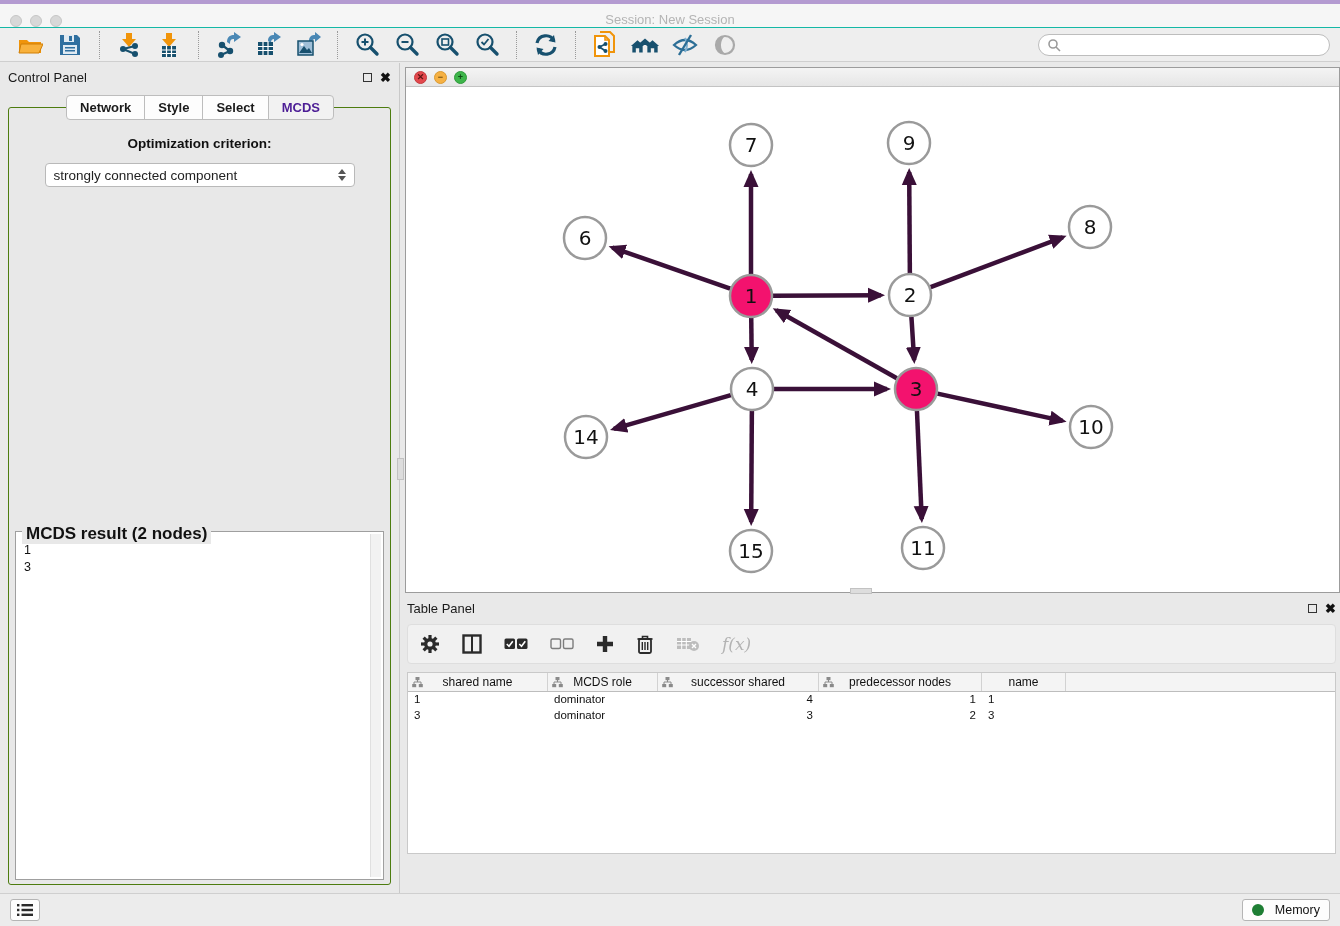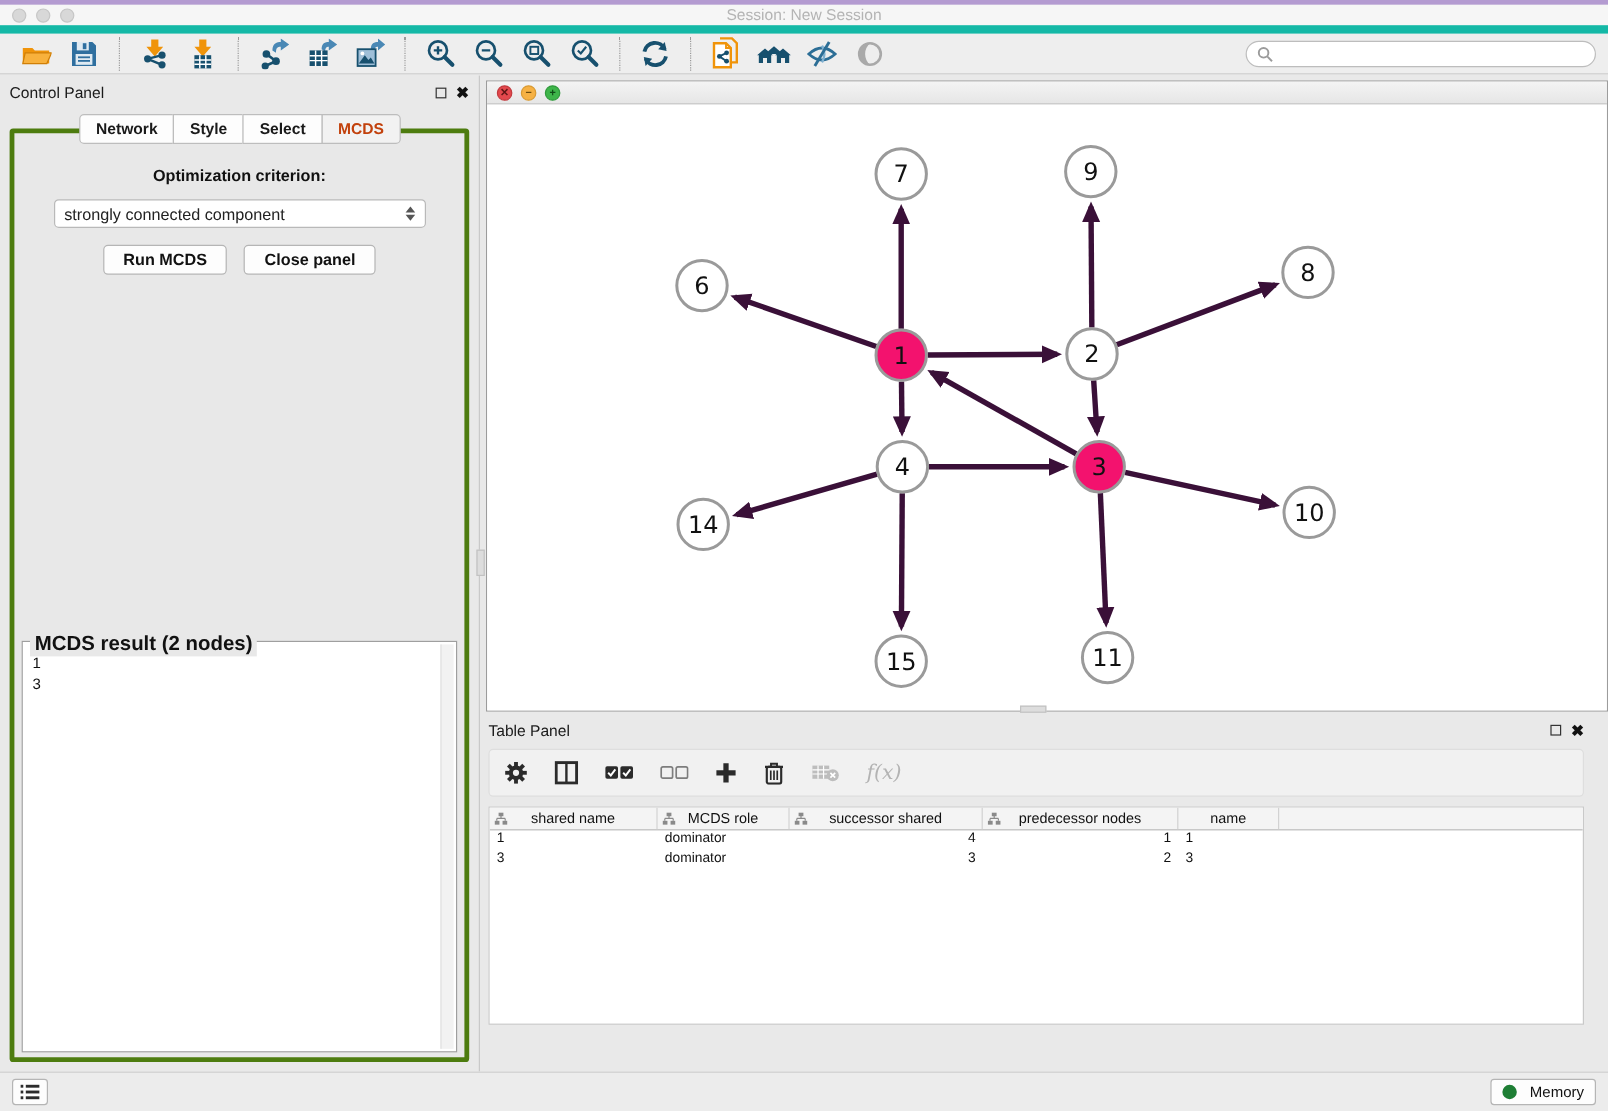--- a/index.html
+++ b/index.html
@@ -1,21 +1,21 @@
 <!DOCTYPE html>
 <html><head>
 <meta charset="utf-8">
 <style>
   * { margin:0; padding:0; box-sizing:border-box; }
   html,body { width:1340px; height:926px; overflow:hidden; }
   body { font-family:"Liberation Sans", sans-serif; background:#e9e9e9; position:relative; font-size:13px; color:#222; }
 
   
   .desktop-strip { height:4px; background:#b49bd1; }
-  .titlebar { height:24px; background:#f6f6f6; border-bottom:7px solid #14b8a6; position:relative; display:flex; align-items:center; }
+  .titlebar { height:24px; background:#f6f6f6; border-bottom:1px solid #14b8a6; position:relative; display:flex; align-items:flex-end; }
   .traffic { display:flex; gap:8px; margin-left:10px; }
   .tl { width:12px; height:12px; border-radius:50%; background:#d8d8d8; border:1px solid #c6c6c6; }
   .titlebar .title { position:absolute; left:0; right:0; text-align:center; color:#b4b4b4; font-size:13px; }
 
   .toolbar { height:34px; background:#eeeeee; border-bottom:1px solid #cfcfcf; display:flex; align-items:center; padding:0 10px; }
   .tbtn { width:30px; height:30px; display:flex; align-items:center; justify-content:center; margin:0 5px; }
   .tsep { width:1px; height:28px; border-left:1px dotted #9a9a9a; margin:0 9px; }
   .searchbox { margin-left:auto; width:292px; height:22px; background:#fff; border:1px solid #bdbdbd; border-radius:11px; display:flex; align-items:center; padding:0 8px; }
   .searchbox input { border:none; outline:none; flex:1; font-size:12px; background:transparent; font-family:"Liberation Sans",sans-serif; }
 
@@ -26,22 +26,22 @@
   .cpanel { width:400px; padding:4px 8px 6px 8px; position:relative; background:#e9e9e9; border-right:1px solid #c9c9c9; }
   .panel-head { display:flex; align-items:center; height:20px; }
   .panel-head .ph-title { font-size:13px; color:#1a1a1a; }
   .ph-icons { margin-left:auto; display:flex; gap:8px; align-items:center; }
   .float-glyph { width:9px; height:9px; border:1.5px solid #333; display:inline-block; }
   .close-glyph { font-size:13px; font-weight:bold; color:#111; line-height:9px; }
 
   .tabs-row { display:flex; justify-content:center; margin-top:8px; position:relative; z-index:2; }
   .ctab { border:1px solid #bdbdbd; background:#fdfdfd; padding:4px 13px; font-size:13px; font-weight:bold; color:#1a1a1a; margin-right:-1px; }
   .ctab:first-child { border-top-left-radius:4px; border-bottom-left-radius:4px; }
-  .ctab.active { color:#c2410c; background:#f2f2f2; border-top-right-radius:4px; border-bottom-right-radius:4px; }
-  .cpanel-body { position:absolute; left:8px; right:8px; top:44px; bottom:8px; background:#e8e8e8; border:4px solid #4d7c0f; border-radius:3px; padding-top:28px; }
+  .ctab.active { color:#4c1d95; background:#f2f2f2; border-top-right-radius:4px; border-bottom-right-radius:4px; }
+  .cpanel-body { position:absolute; left:8px; right:8px; top:44px; bottom:8px; background:#e8e8e8; border:1px solid #4d7c0f; border-radius:3px; padding-top:28px; }
   .opt-label { text-align:center; font-size:13.5px; font-weight:bold; color:#111; margin-bottom:12px; }
   .dropdown { width:310px; height:24px; margin:0 auto; background:#fff; border:1px solid #b9b9b9; border-radius:4px; display:flex; align-items:center; padding:0 8px; font-size:13.5px; }
   .dd-stepper { margin-left:auto; display:flex; flex-direction:column; gap:2px; }
   .dd-stepper i { display:block; width:0; height:0; border-left:4px solid transparent; border-right:4px solid transparent; }
   .dd-up { border-bottom:5px solid #555; }
   .dd-down { border-top:5px solid #555; }
   .btn-row { display:flex; justify-content:center; gap:14px; margin-top:14px; }
   .pbtn { background:#fdfdfd; border:1px solid #b5b5b5; border-radius:4px; padding:4px 16px; font-size:13.5px; font-weight:bold; color:#111; }
 
   .result-fieldset { position:absolute; left:6px; right:6px; top:423px; bottom:4px; border:1px solid #9f9f9f; background:#fff; }
@@ -59,21 +59,21 @@
   .netwin { margin-top:4px; height:526px; background:#fff; border:1px solid #9c9c9c; display:flex; flex-direction:column; }
   .netwin-titlebar { height:22px; background:linear-gradient(#f4f4f4,#e6e6e6); border-bottom:1px solid #c3c3c3; display:flex; align-items:center; position:relative; }
   .nw-lights { display:flex; gap:7px; margin-left:8px; z-index:2; }
   .nwl { width:13px; height:13px; border-radius:50%; display:flex; align-items:center; justify-content:center; font-size:9px; font-weight:bold; color:#5d1414; }
   .nwl.red { background:#e3484d; border:1px solid #c23a3e; }
   .nwl.yellow { background:#f6b143; border:1px solid #d99a32; color:#6b4a0d; }
   .nwl.green { background:#3eb54a; border:1px solid #2f9a3b; color:#0f4d17; }
   .netwin-titlebar .nw-title { position:absolute; left:0; right:0; text-align:center; font-size:13px; color:#222; }
   .net-canvas { flex:1; background:#fff; }
 
-  .tablepanel { margin-top:3px; flex:1; position:relative; padding:2px 20px 0 2px; }
+  .tablepanel { margin-top:3px; flex:1; position:relative; padding:2px 4px 0 2px; }
   .tp-toolbar { margin-top:6px; height:40px; background:#f1f1f1; border:1px solid #dedede; border-radius:4px; display:flex; align-items:center; padding:0 12px; gap:22px; }
   .tp-ic { display:flex; align-items:center; justify-content:center; }
   .fx { font-family:"DejaVu Serif", serif; font-style:italic; font-size:17px; color:#b3b3b3; }
 
   .tablebox { margin-top:8px; background:#fff; border:1px solid #c9c9c9; height:182px; position:relative; overflow:hidden; }
   .thead { display:flex; height:19px; border-bottom:1px solid #bdbdbd; background:#f4f4f4; }
   .th { display:flex; align-items:center; justify-content:center; gap:5px; border-right:1px solid #d2d2d2; font-size:12px; color:#111; position:relative; }
   .th .treeicon { position:absolute; left:4px; }
   .trow { display:flex; height:16px; font-size:11.5px; color:#111; }
   .td { padding:1px 6px; overflow:hidden; white-space:nowrap; }
@@ -274,24 +274,20 @@
       <span class="ctab active">MCDS</span>
     </div>
     <div class="cpanel-body">
       <div class="opt-label">Optimization criterion:</div>
       <div class="dropdown">
         <span>strongly connected component</span>
         <span class="dd-stepper">
             <i class="dd-up"></i>
             <i class="dd-down"></i>
           </span>
-      </div>
-      <div class="btn-row">
-        <button class="pbtn">Run MCDS</button>
-        <button class="pbtn">Close panel</button>
       </div>
       <div class="result-fieldset">
         <span class="result-legend">MCDS result (2 nodes)</span>
         <div class="result-text">1
 3</div>
         <div class="result-scroll"></div>
       </div>
     </div>
   </div>
 

